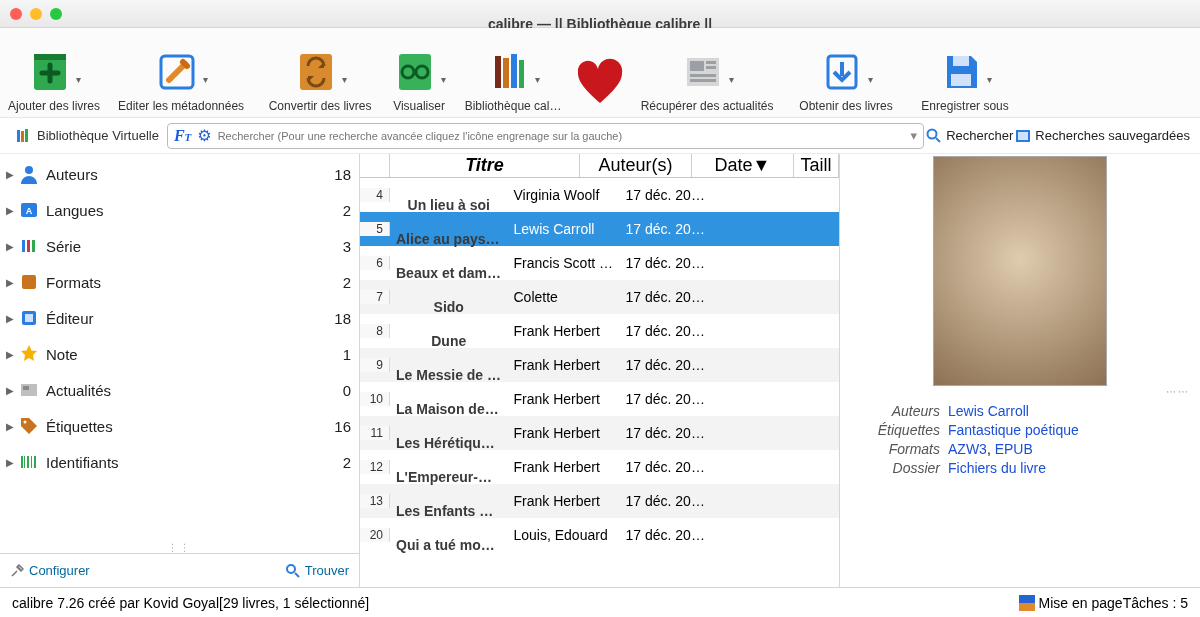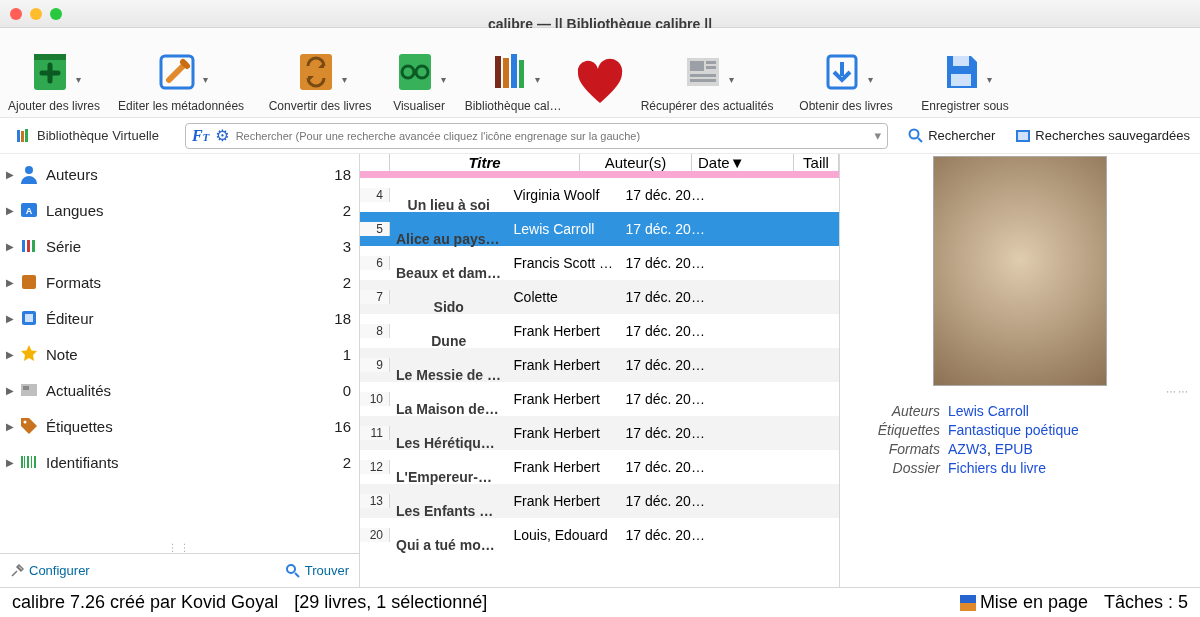--- a/index.html
+++ b/index.html
@@ -11,47 +11,47 @@
 .tdot.r { background: #ff5f57; } .tdot.y { background: #ffbd2e; } .tdot.g { background: #28c940; }
 .title { flex: 1; text-align: center; font-weight: 600; font-size: 14px; color: #3a3a3a; margin-top: 20px; }
 
 .toolbar { height: 90px; background: #fbfbfb; display: flex; padding: 4px 6px 0; gap: 4px; border-bottom: 1px solid #e6e6e6; }
 .tb-item { display: flex; flex-direction: column; align-items: center; justify-content: flex-end; padding: 4px 2px; min-width: 70px; }
 .tb-btn { display: flex; align-items: center; gap: 3px; }
 .tb-icon { width: 46px; height: 46px; display: flex; align-items: center; justify-content: center; }
 .tb-label { font-size: 12px; color: #333; margin-top: 4px; white-space: nowrap; }
 .tb-chevron { font-size: 10px; color: #666; align-self: center; margin-top: 14px; }
 
-.searchbar { height: 36px; display: flex; align-items: center; padding: 2px 10px; gap: 20px; border-bottom: 1px solid #ebebeb; }
+.searchbar { height: 36px; display: flex; align-items: center; padding: 2px 10px; gap: 2px; border-bottom: 1px solid #ebebeb; }
 .vlib-btn { display: flex; align-items: center; gap: 5px; font-size: 13px; color: #333; padding: 2px 6px; }
 .search-input { flex: 1; height: 26px; border: 1px solid #bcbcbc; border-radius: 4px; display: flex; align-items: center; padding: 0 6px; gap: 6px; }
 .search-input input { flex: 1; border: 0; outline: 0; font-size: 11px; color: #888; background: transparent; }
 .ft-icon { font-family: serif; font-style: italic; font-weight: bold; color: #1a5fd6; font-size: 16px; }
 .gear-icon { color: #2864d0; font-size: 16px; }
 .side-btn { display: flex; align-items: center; gap: 4px; font-size: 13px; color: #222; }
 
 .main { flex: 1; display: flex; overflow: hidden; }
 .sidebar { width: 360px; border-right: 1px solid #d6d6d6; display: flex; flex-direction: column; padding-top: 2px; }
 .cat-list { flex: 1; overflow: auto; }
 .cat-row { display: flex; align-items: center; height: 36px; padding: 0 8px 0 6px; font-size: 15px; }
 .cat-row .tri { width: 10px; color: #666; font-size: 10px; }
 .cat-row .cic { width: 22px; height: 22px; margin: 0 6px 0 2px; display: flex; align-items: center; justify-content: center; }
 .cat-row .cname { flex: 1; color: #222; }
 .cat-row .ccount { color: #222; font-size: 15px; }
 .sidebar-bottom { border-top: 1px solid #d6d6d6; height: 34px; display: flex; align-items: center; padding: 0 10px; justify-content: space-between; }
 .small-btn { display: flex; align-items: center; gap: 5px; font-size: 13px; color: #0369a1; }
 
 .center { flex: 1; display: flex; flex-direction: column; border-right: 1px solid #d6d6d6; }
-.table-head { height: 24px; display: flex; border-bottom: 7px solid #f9a8d4; font-size: 15px; font-weight: 600; }
+.table-head { height: 24px; display: flex; border-bottom: 1px solid #f9a8d4; font-size: 18px; font-weight: 600; }
 .th { border-right: 1px solid #cfcfcf; display: flex; align-items: center; justify-content: center; font-style: italic; font-weight: 700; }
 .th.plain { font-style: normal; font-weight: 400; }
 .col-num { width: 30px; }
 .col-title { width: 190px; }
 .col-auth { width: 112px; }
-.col-date { width: 102px; justify-content: flex-start; padding: 0 6px; }
+.col-date { width: 102px; justify-content: center; padding: 0 6px; }
 .col-size { flex: 1; }
 .table-body { flex: 1; overflow: auto; }
 .row { height: 34px; display: flex; align-items: center; font-size: 14px; border-bottom: 0; }
 .row:nth-child(even) { background: #f3f3f3; }
 .row.selected { background: #2f93e0; color: #fff; }
 .cell { padding: 0 6px; overflow: hidden; text-overflow: ellipsis; white-space: nowrap; }
 .cell.num { width: 30px; text-align: right; border-right: 1px solid #d8d8d8; font-size: 12px; background: #f8f8f8; color: #333; }
 .row.selected .cell.num { background: #f8f8f8; color: #333; }
 .cell.title { width: 190px; }
 .cell.auth { width: 112px; }
@@ -62,21 +62,21 @@
 .detail { width: 360px; display: flex; flex-direction: column; padding: 0 10px 6px; }
 .cover { align-self: center; width: 174px; height: 230px; background: #b7a48a; border: 1px solid #aaa; margin-top: 2px; position: relative; overflow: hidden; }
 .cover::after { content: ""; position: absolute; inset: 0; background: radial-gradient(circle at 50% 45%, rgba(240,220,190,0.7), rgba(130,100,70,0.8)); }
 .cover-cards { position:absolute; inset:0; }
 .cover-dots { text-align: right; color: #999; letter-spacing: 2px; font-size: 10px; }
 .meta { margin-top: 6px; font-size: 14px; }
 .meta-row { display: flex; gap: 8px; margin-bottom: 3px; }
 .meta-label { width: 90px; text-align: right; color: #555; font-style: italic; }
 .meta-val a { color: #1b4fd6; text-decoration: none; }
 
-.statusbar { height: 30px; border-top: 1px solid #d6d6d6; display: flex; align-items: center; padding: 0 12px; font-size: 18px; gap: 16px; }
+.statusbar { height: 30px; border-top: 1px solid #d6d6d6; display: flex; align-items: center; padding: 0 12px; font-size: 14px; }
 .statusbar .spacer { flex: 1; }
 .layout-icon { width: 16px; height: 16px; display: inline-block; background: linear-gradient(#2864d0 50%, #e08a2b 50%); margin-right: 4px; vertical-align: -3px; }
 
 svg { display: block; }
 </style>
 </head>
 <body>
 
 <div class="titlebar">
   <div class="traffic">

